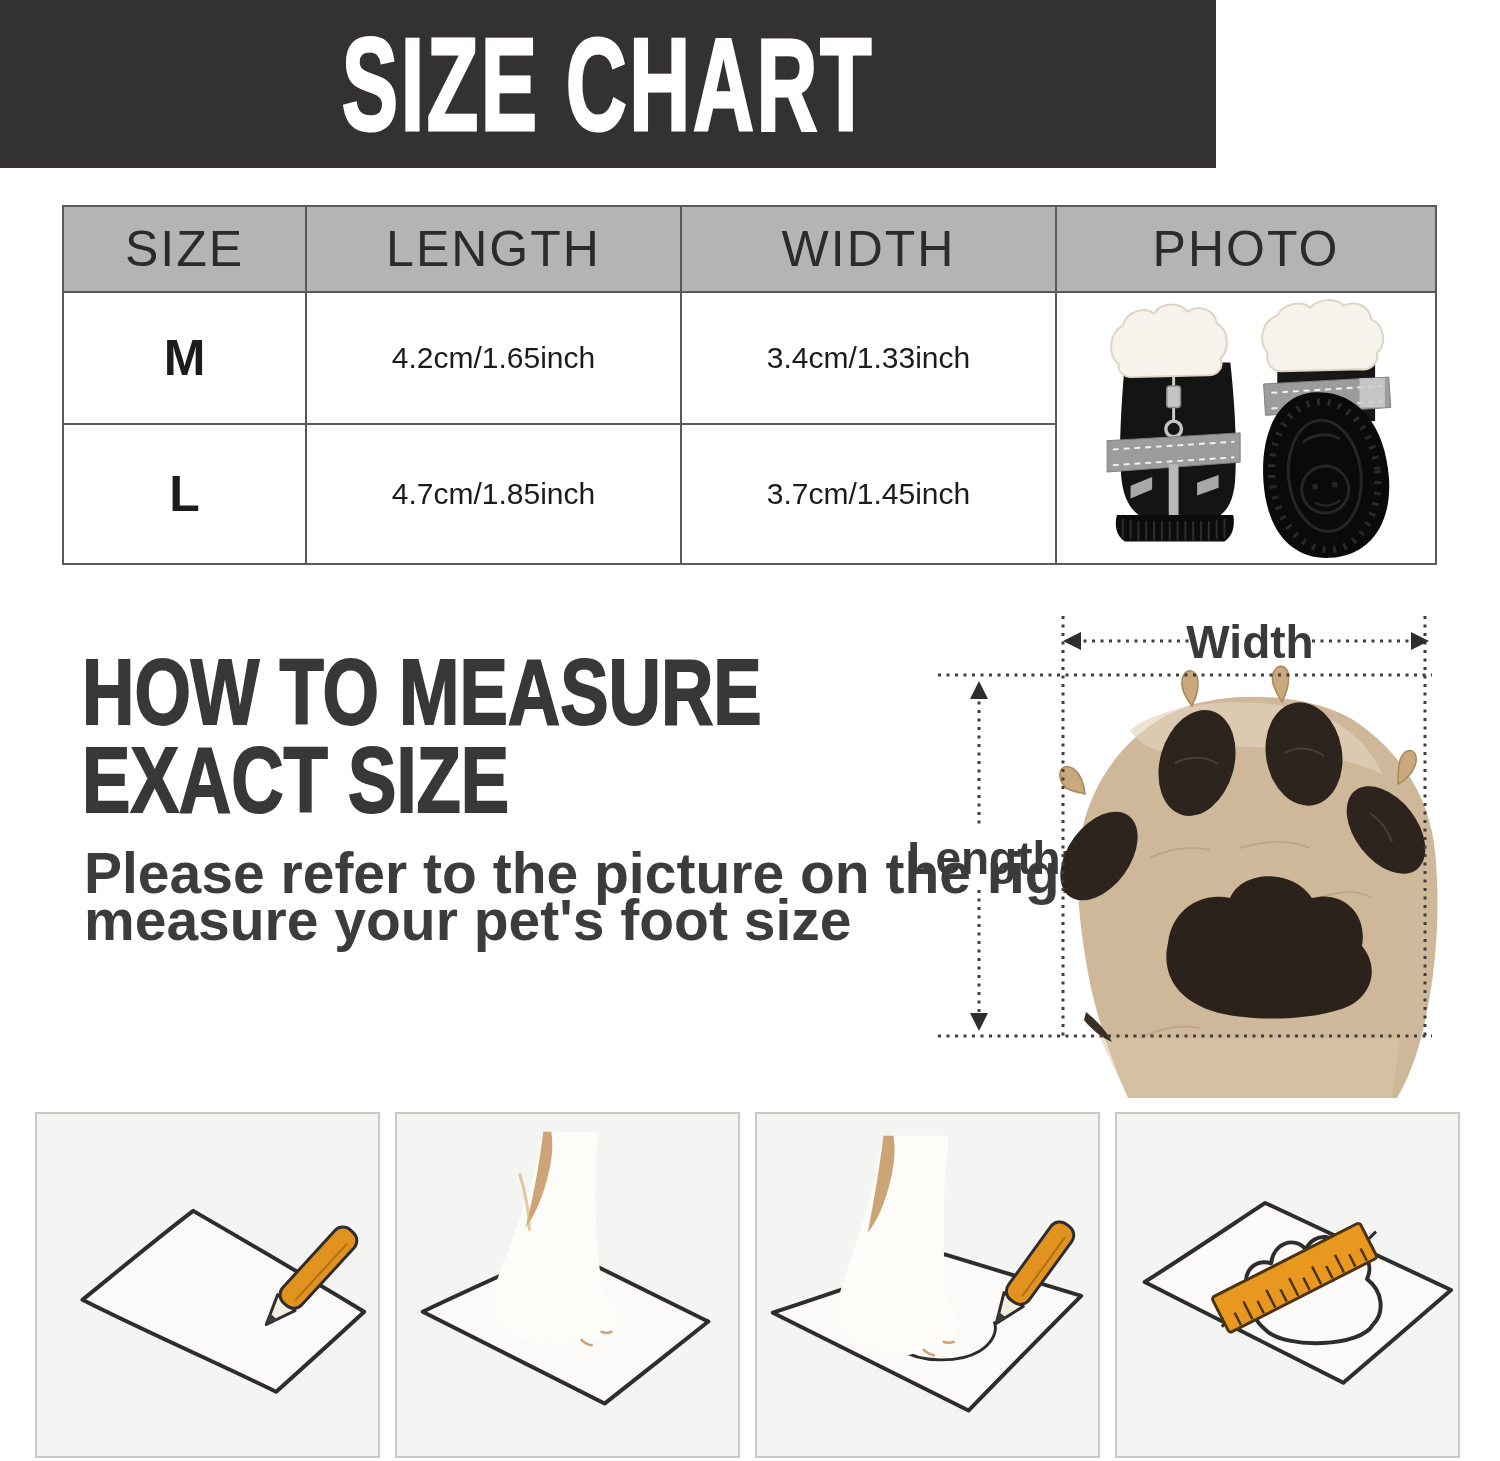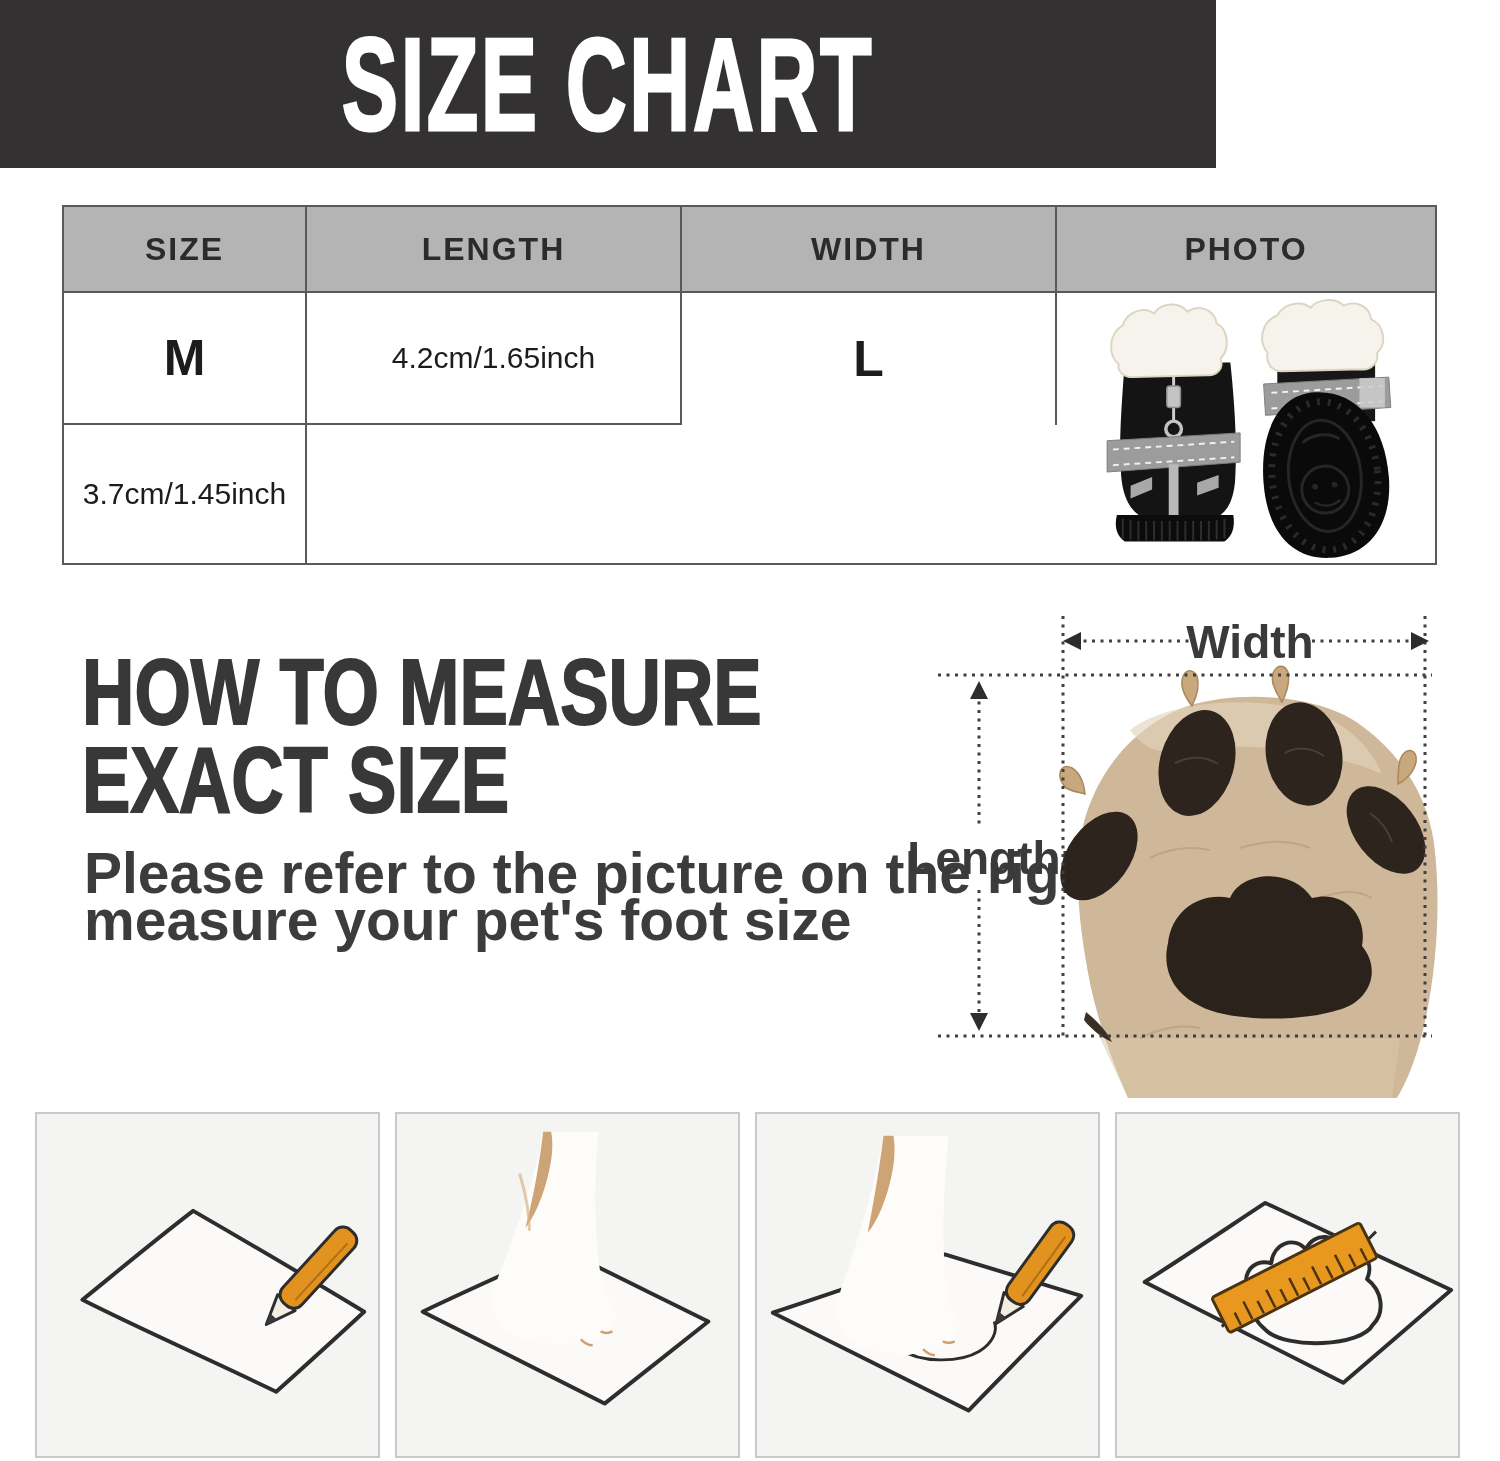--- a/index.html
+++ b/index.html
@@ -15,21 +15,21 @@
 
   
   .size-table{position:absolute;left:62px;top:205px;width:1375px;box-sizing:border-box;
           display:grid;grid-template-columns:243px 375px 375px 1fr;
           grid-template-rows:86px 132px 138px;border:2px solid #59595b;background:#ffffff;}
   .cell{display:flex;align-items:center;justify-content:center;box-sizing:border-box;
           border-right:2px solid #59595b;border-bottom:2px solid #59595b;
           color:#1c1c1c;font-size:30px;}
   .cell.last-col{border-right:none;}
   .cell.last-row{border-bottom:none;}
-  .cell.head{background:#b5b4b4;color:#2b2b2b;font-weight:700;font-size:32px;letter-spacing:2px;}
+  .cell.head{background:#b5b4b4;color:#2b2b2b;font-weight:400;font-size:50px;letter-spacing:2px;}
   .cell.size-val{font-weight:700;font-size:50px;}
   .cell.photo-cell{grid-column:4;grid-row:2/4;border-bottom:none;}
 
   
   .measure-heading{position:absolute;left:82px;top:648px;color:#383838;font-weight:700;
           font-size:93px;line-height:88px;transform:scaleX(0.78);transform-origin:left top;
           white-space:nowrap;-webkit-text-stroke:2px #383838;}
   .measure-paragraph{position:absolute;left:84px;top:850px;color:#3c3c3c;font-weight:700;
           font-size:57px;line-height:47px;white-space:nowrap;}
 
@@ -53,20 +53,21 @@
   </header>
 
   <section class="size-table">
     <div class="cell head">SIZE</div>
     <div class="cell head">LENGTH</div>
     <div class="cell head">WIDTH</div>
     <div class="cell head last-col">PHOTO</div>
 
     <div class="cell size-val">M</div>
     <div class="cell">4.2cm/1.65inch</div>
+    <div class="cell">3.4cm/1.33inch</div>
 
     <div class="cell photo-cell last-col">
 
       <svg width="372" height="268" viewBox="0 0 380 274">
 
         <g>
           <path d="M 66,70 C 63,110 60,150 62,180 C 63,205 70,224 90,231 L 155,231 C 172,225 178,208 179,188 C 181,150 178,108 174,70 Z" fill="#141414"></path>
           <path d="M 60,72 C 48,62 50,40 64,32 C 68,18 86,12 96,20 C 104,8 122,8 130,18 C 142,10 158,16 160,30 C 172,36 174,56 164,66 C 168,76 160,84 150,83 L 74,85 C 64,85 58,78 60,72 Z" fill="#f6f3ec" stroke="#ddd5c4" stroke-width="2"></path>
           <line x1="116" y1="84" x2="116" y2="130" stroke="#cfcfcf" stroke-width="3"></line>
           <rect x="109" y="94" width="14" height="22" rx="3" fill="#c4c4c4" stroke="#8a8a8a" stroke-width="1.5"></rect>
@@ -111,20 +112,21 @@
             <circle cx="270" cy="200" r="24" fill="none" stroke="#262626" stroke-width="3"></circle>
             <circle cx="260" cy="196" r="3" fill="#262626"></circle>
             <circle cx="280" cy="196" r="3" fill="#262626"></circle>
             <path d="M 258,212 C 266,218 276,218 284,212" fill="none" stroke="#262626" stroke-width="2.5"></path>
           </g>
         </g>
       </svg>
     </div>
 
     <div class="cell size-val last-row">L</div>
+    <div class="cell last-row">4.7cm/1.85inch</div>
     <div class="cell last-row">3.7cm/1.45inch</div>
   </section>
 
   <div class="measure-heading">
     <div>HOW TO MEASURE</div>
     <div>EXACT SIZE</div>
   </div>
   <div class="measure-paragraph">
     <div>Please refer to the picture on the right to</div>
     <div>measure your pet's foot size</div>

